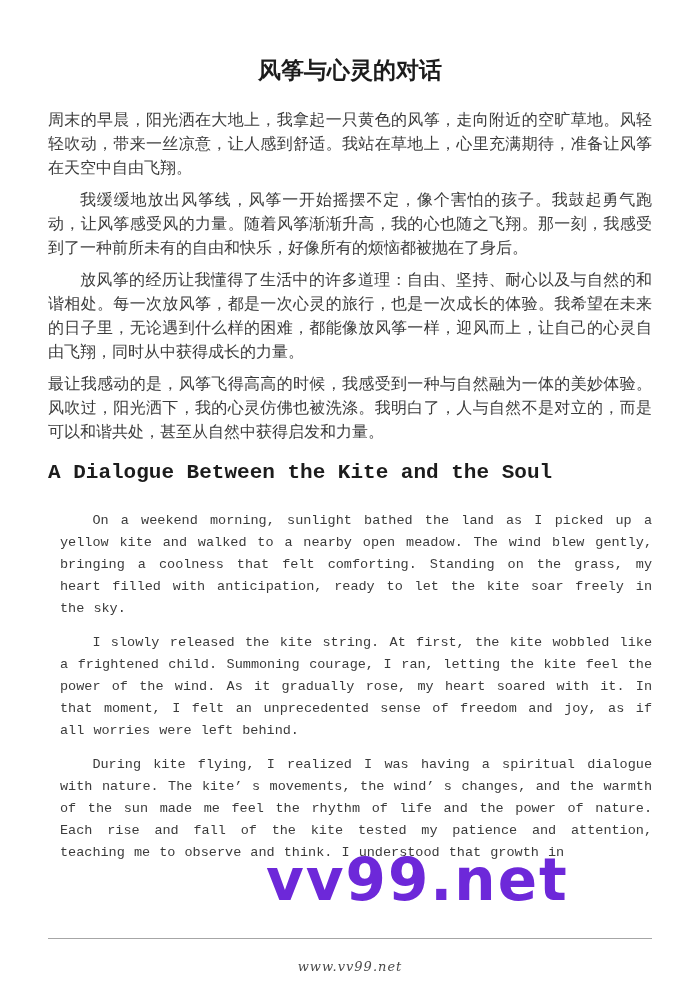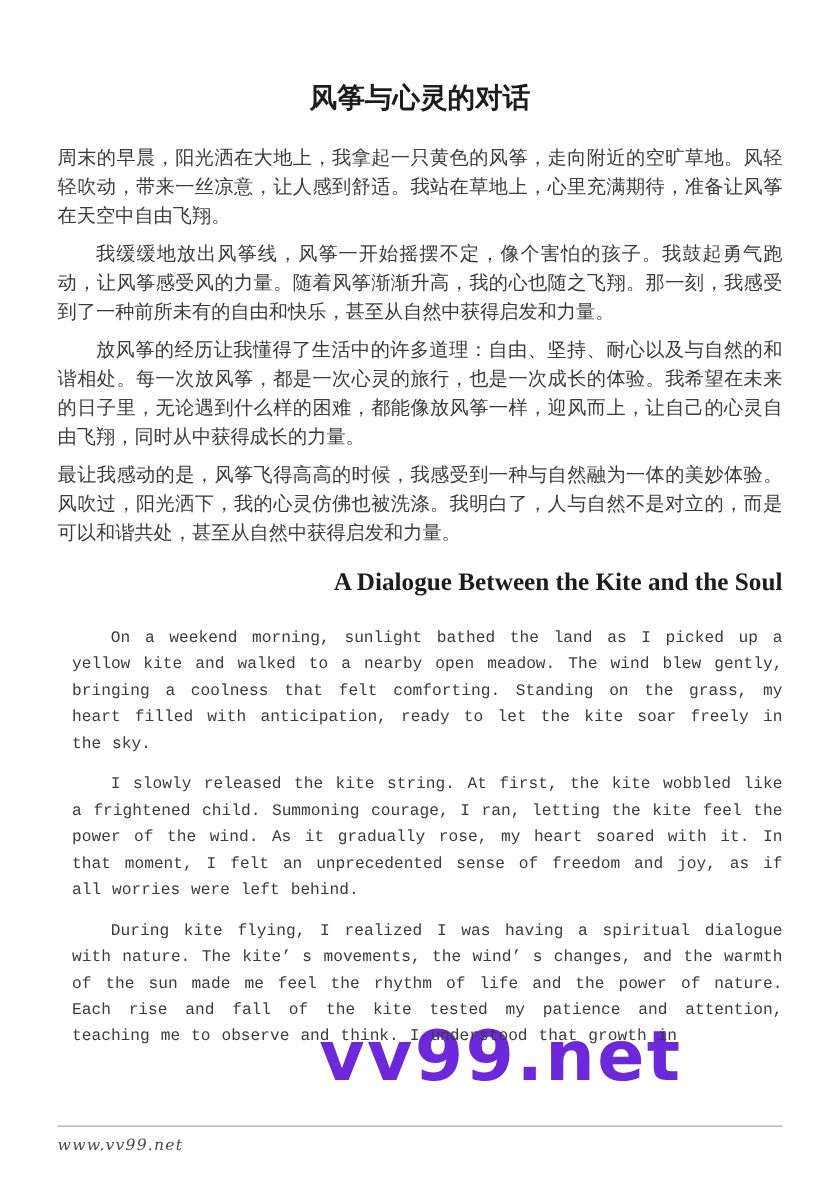--- a/index.html
+++ b/index.html
@@ -30,65 +30,65 @@
     user-select: none;
   }
   .content {
     position: absolute;
     z-index: 1;
     left: 48px;
     right: 48px;
     top: 50px;
   }
   .zh-title {
-    margin: 16px 0 22px 0;
+    margin: 4px 0 22px 0;
     font-size: 23px;
     line-height: 32px;
     font-weight: bold;
     text-align: center;
     color: #1c1c1c;
   }
   .zh-para {
     margin: 0 0 8px 0;
     font-size: 16px;
     line-height: 24px;
     text-align: justify;
     color: #3b3b3b;
   }
   .zh-para.indent {
     text-indent: 2em;
   }
   .en-title {
     margin: 14px 0 22px 0;
-    font-family: Liberation Serif, serif;
+    font-family: Liberation Mono, monospace;
     font-size: 21px;
     line-height: 30px;
     font-weight: bold;
-    text-align: right;
+    text-align: left;
     color: #1c1c1c;
   }
   .en-para {
     margin: 0 0 12px 12px;
     font-family: "Liberation Mono", "DejaVu Sans Mono", monospace;
     font-size: 13.5px;
     line-height: 22px;
     text-align: justify;
     text-indent: 4ch;
     color: #3b3b3b;
     word-spacing: 1px;
   }
   .footer {
     position: absolute;
     z-index: 2;
     left: 48px;
     right: 48px;
     top: 938px;
     border-top: 1px solid #a6a6a6;
-    text-align: left;
-    padding-top: 4px;
+    text-align: center;
+    padding-top: 17px;
   }
   .footer-site {
     font-family: "DejaVu Serif", "Liberation Serif", serif;
     font-style: italic;
     font-size: 13px;
     color: #4a4a4a;
     letter-spacing: 1px;
   }
 </style>
 </head>
@@ -97,21 +97,21 @@
 <div class="page">
 
   <div class="watermark">vv99.net</div>
 
   <div class="content">
 
     <h1 class="zh-title">风筝与心灵的对话</h1>
 
     <p class="zh-para">周末的早晨，阳光洒在大地上，我拿起一只黄色的风筝，走向附近的空旷草地。风轻轻吹动，带来一丝凉意，让人感到舒适。我站在草地上，心里充满期待，准备让风筝在天空中自由飞翔。</p>
 
-    <p class="zh-para indent">我缓缓地放出风筝线，风筝一开始摇摆不定，像个害怕的孩子。我鼓起勇气跑动，让风筝感受风的力量。随着风筝渐渐升高，我的心也随之飞翔。那一刻，我感受到了一种前所未有的自由和快乐，甚至从自然中获得启发和力量。</p>
+    <p class="zh-para indent">我缓缓地放出风筝线，风筝一开始摇摆不定，像个害怕的孩子。我鼓起勇气跑动，让风筝感受风的力量。随着风筝渐渐升高，我的心也随之飞翔。那一刻，我感受到了一种前所未有的自由和快乐，好像所有的烦恼都被抛在了身后。</p>
 
 
 
     <p class="zh-para indent">放风筝的经历让我懂得了生活中的许多道理：自由、坚持、耐心以及与自然的和谐相处。每一次放风筝，都是一次心灵的旅行，也是一次成长的体验。我希望在未来的日子里，无论遇到什么样的困难，都能像放风筝一样，迎风而上，让自己的心灵自由飞翔，同时从中获得成长的力量。</p>
 
     <p class="zh-para">最让我感动的是，风筝飞得高高的时候，我感受到一种与自然融为一体的美妙体验。风吹过，阳光洒下，我的心灵仿佛也被洗涤。我明白了，人与自然不是对立的，而是可以和谐共处，甚至从自然中获得启发和力量。</p>
 
     <h2 class="en-title">A Dialogue Between the Kite and the Soul</h2>
 
     <p class="en-para">On a weekend morning, sunlight bathed the land as I picked up a yellow kite and walked to a nearby open meadow. The wind blew gently, bringing a coolness that felt comforting. Standing on the grass, my heart filled with anticipation, ready to let the kite soar freely in the sky.</p>

